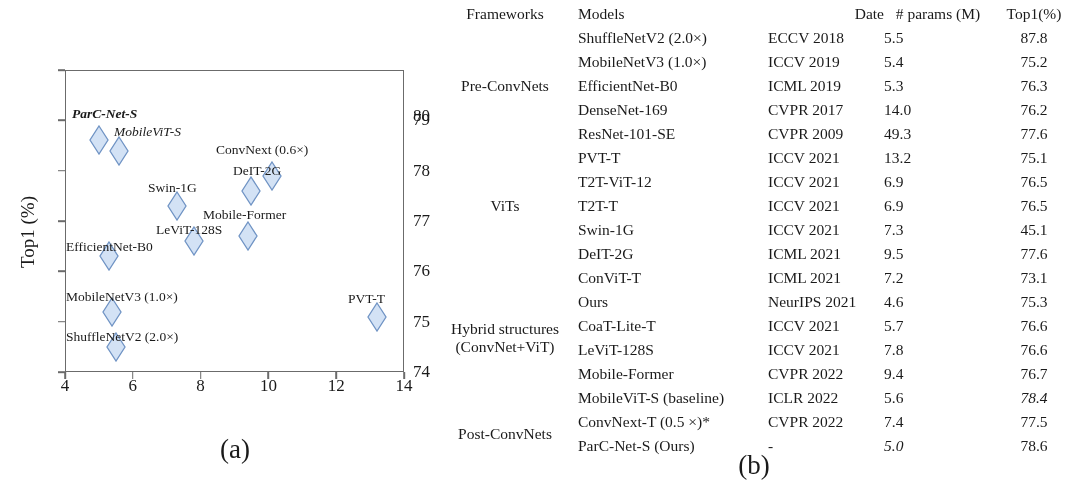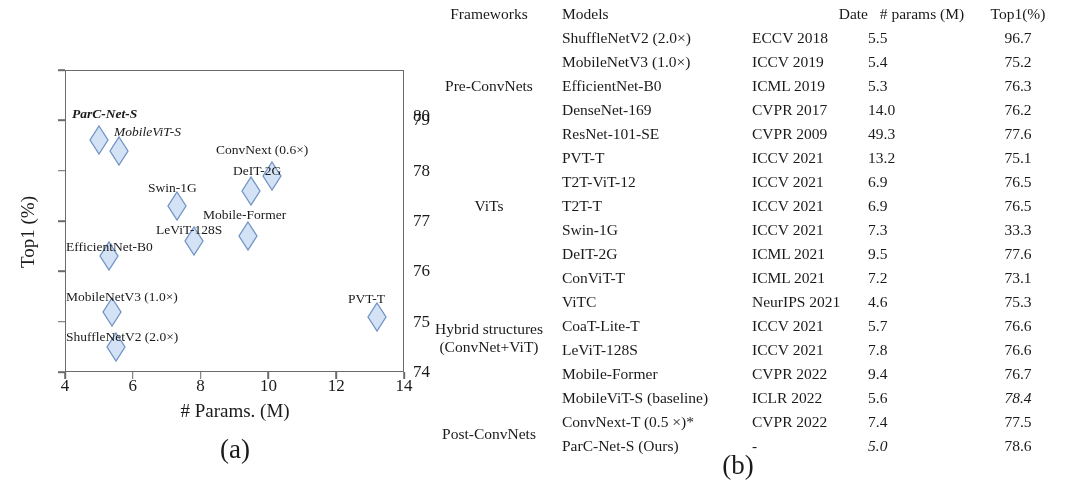--- a/index.html
+++ b/index.html
@@ -24,21 +24,21 @@
   #xlabel{position:absolute;left:125px;top:400px;width:220px;text-align:center;font-size:19px;}
   #caption-a{position:absolute;left:135px;top:434px;width:200px;text-align:center;font-size:27px;}
 
   .pt-marker{position:absolute;width:0;height:0;}
   .pt-marker svg{position:absolute;left:-11px;top:-15px;}
   .pt-label{position:absolute;font-size:13.5px;white-space:nowrap;line-height:1;color:#1a1a1a;}
   .pt-label.bold{font-weight:bold;}
   .pt-label.italic{font-style:italic;}
 
   
-  #panel-b{position:absolute;left:416px;top:0;width:648px;height:396px;}
+  #panel-b{position:absolute;left:432px;top:0;width:648px;height:396px;}
   table#result-table{border-collapse:collapse;width:644px;margin-top:2px;
                      font-size:15.5px;font-family:"Liberation Serif",serif;}
   table#result-table td,table#result-table th{padding:0;height:24px;vertical-align:middle;
         font-weight:normal;border:0;}
   .c-fw{width:146px;text-align:center;padding:0 4px;border-right:1.3px solid #4a4a4a;}
   .c-md{width:190px;text-align:left;padding-left:8px;border-right:1.3px solid #4a4a4a;}
   .c-dt{width:116px;text-align:left;padding-left:8px;}
   .c-pm{width:108px;}
   .c-t1{width:84px;text-align:center;}
   .rule-sec td{border-top:1.3px solid #4a4a4a;}
@@ -48,21 +48,20 @@
   .fwcell{line-height:1.15;}
   #caption-b{position:absolute;left:222px;top:450px;width:200px;text-align:center;font-size:27px;}
 </style>
 </head>
 <body>
 
 <div id="figure">
 
   <div id="panel-a">
     <div id="ylabel">Top1 (%)</div>
-    <div id="xlabel"># Params. (M)</div>
     <div id="plot-frame"></div>
     <div id="axis-decor">
         <div class="ytick-label" style="top: 372px;">74</div>
         <div class="ytick-mark" style="top: 372px;"></div>
         <div class="ytick-label" style="top: 321.667px;">75</div>
         <div class="ytick-mark" style="top: 321.667px;"></div>
         <div class="ytick-label" style="top: 271.333px;">76</div>
         <div class="ytick-mark" style="top: 271.333px;"></div>
         <div class="ytick-label" style="top: 221px;">77</div>
         <div class="ytick-mark" style="top: 221px;"></div>
@@ -166,21 +165,21 @@
           <th class="c-pm"># params (M)</th>
           <th class="c-t1">Top1(%)</th>
         </tr>
       </thead>
       <tbody id="table-body">
           <tr>
             <td class="c-fw fwcell" rowspan="5">Pre-ConvNets</td>
             <td class="c-md">ShuffleNetV2 (2.0×)</td>
             <td class="c-dt">ECCV 2018</td>
             <td class="c-pm">5.5</td>
-            <td class="c-t1">96.7</td>
+            <td class="c-t1">87.8</td>
           </tr>
           <tr>
             <td class="c-md">MobileNetV3 (1.0×)</td>
             <td class="c-dt">ICCV 2019</td>
             <td class="c-pm">5.4</td>
             <td class="c-t1">75.2</td>
           </tr>
           <tr>
             <td class="c-md">EfficientNet-B0</td>
             <td class="c-dt">ICML 2019</td>
@@ -215,37 +214,37 @@
           <tr>
             <td class="c-md">T2T-T</td>
             <td class="c-dt">ICCV 2021</td>
             <td class="c-pm">6.9</td>
             <td class="c-t1">76.5</td>
           </tr>
           <tr>
             <td class="c-md">Swin-1G</td>
             <td class="c-dt">ICCV 2021</td>
             <td class="c-pm">7.3</td>
-            <td class="c-t1">33.3</td>
+            <td class="c-t1">45.1</td>
           </tr>
           <tr>
             <td class="c-md">DeIT-2G</td>
             <td class="c-dt">ICML 2021</td>
             <td class="c-pm">9.5</td>
             <td class="c-t1">77.6</td>
           </tr>
           <tr class="rule-sec">
             <td class="c-fw fwcell" rowspan="6">Hybrid structures<br>(ConvNet+ViT)</td>
             <td class="c-md">ConViT-T</td>
             <td class="c-dt">ICML 2021</td>
             <td class="c-pm">7.2</td>
             <td class="c-t1">73.1</td>
           </tr>
           <tr>
-            <td class="c-md">ViTC</td>
+            <td class="c-md">Ours</td>
             <td class="c-dt">NeurIPS 2021</td>
             <td class="c-pm bold">4.6</td>
             <td class="c-t1">75.3</td>
           </tr>
           <tr>
             <td class="c-md">CoaT-Lite-T</td>
             <td class="c-dt">ICCV 2021</td>
             <td class="c-pm">5.7</td>
             <td class="c-t1">76.6</td>
           </tr>

